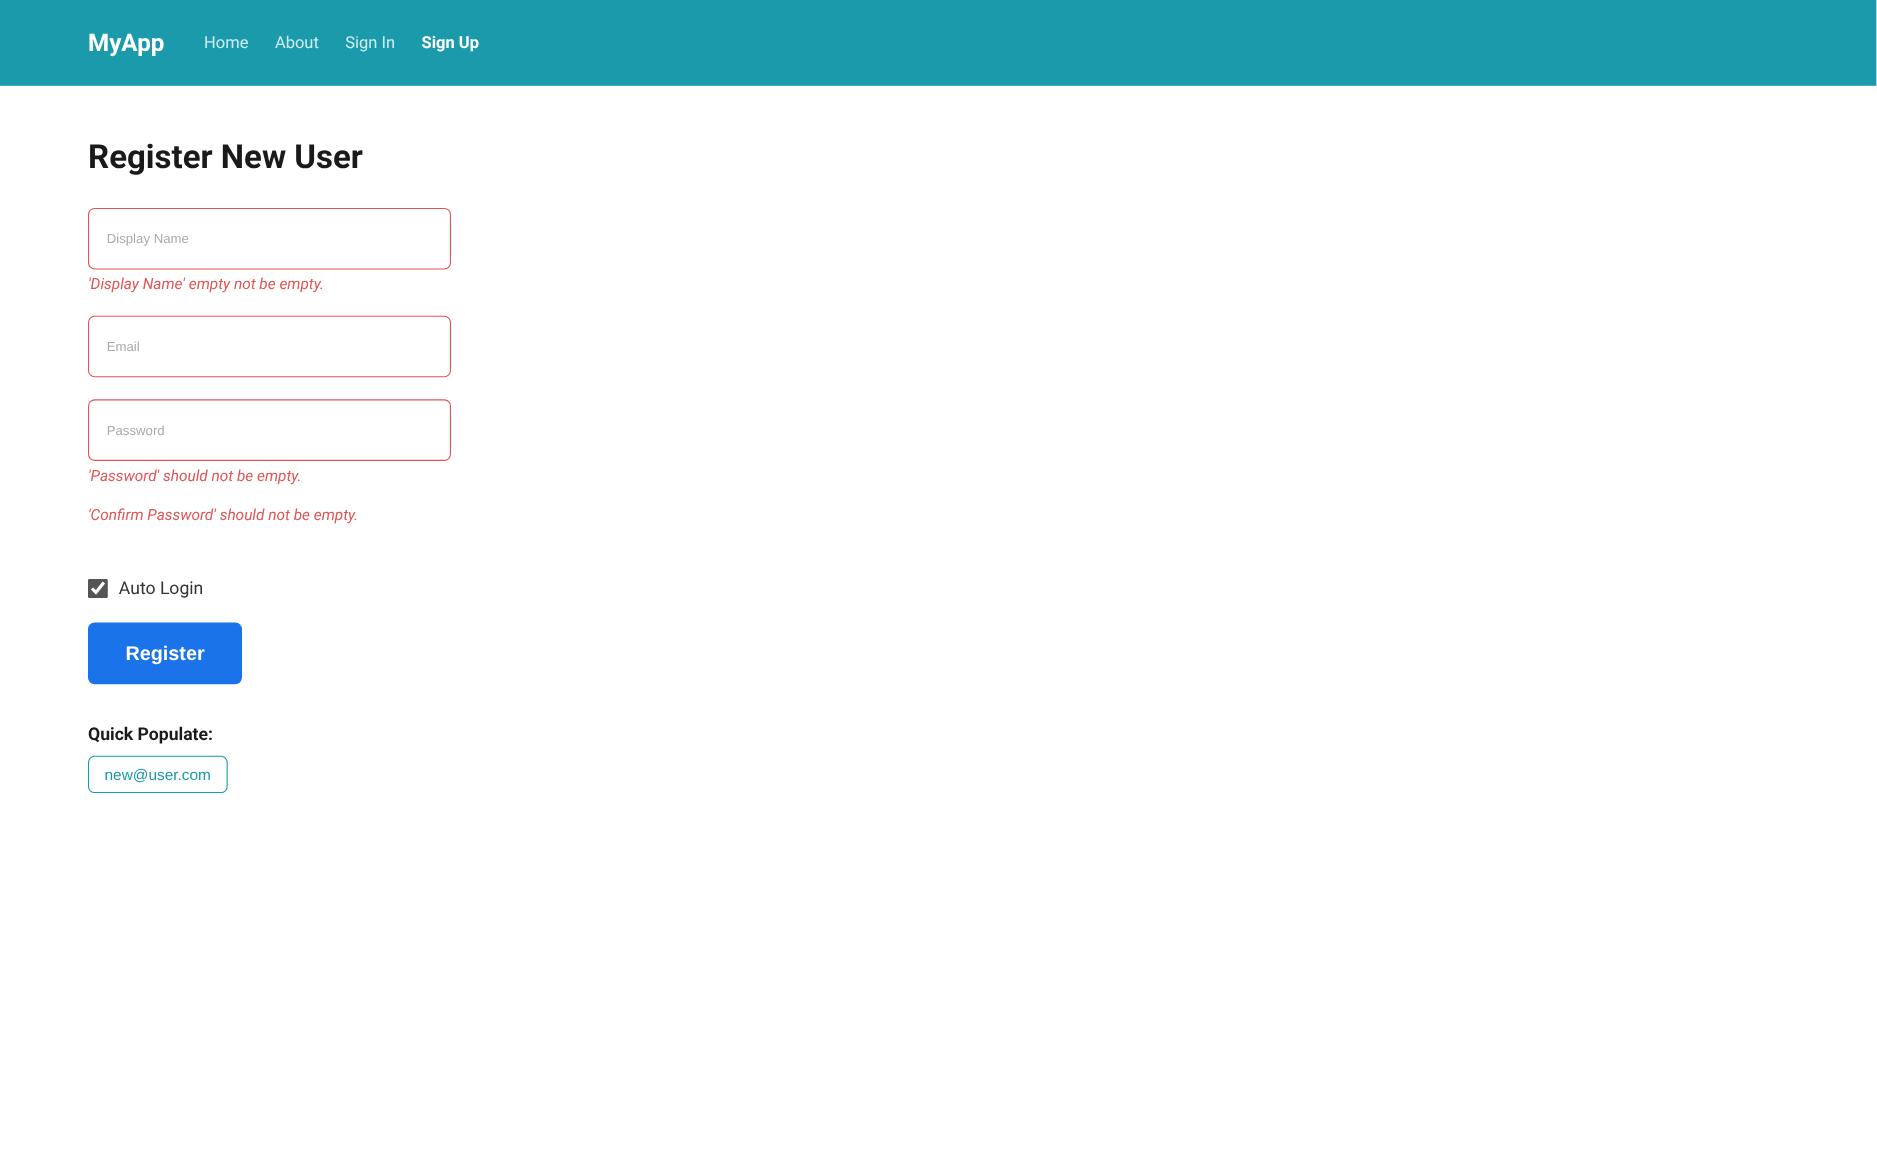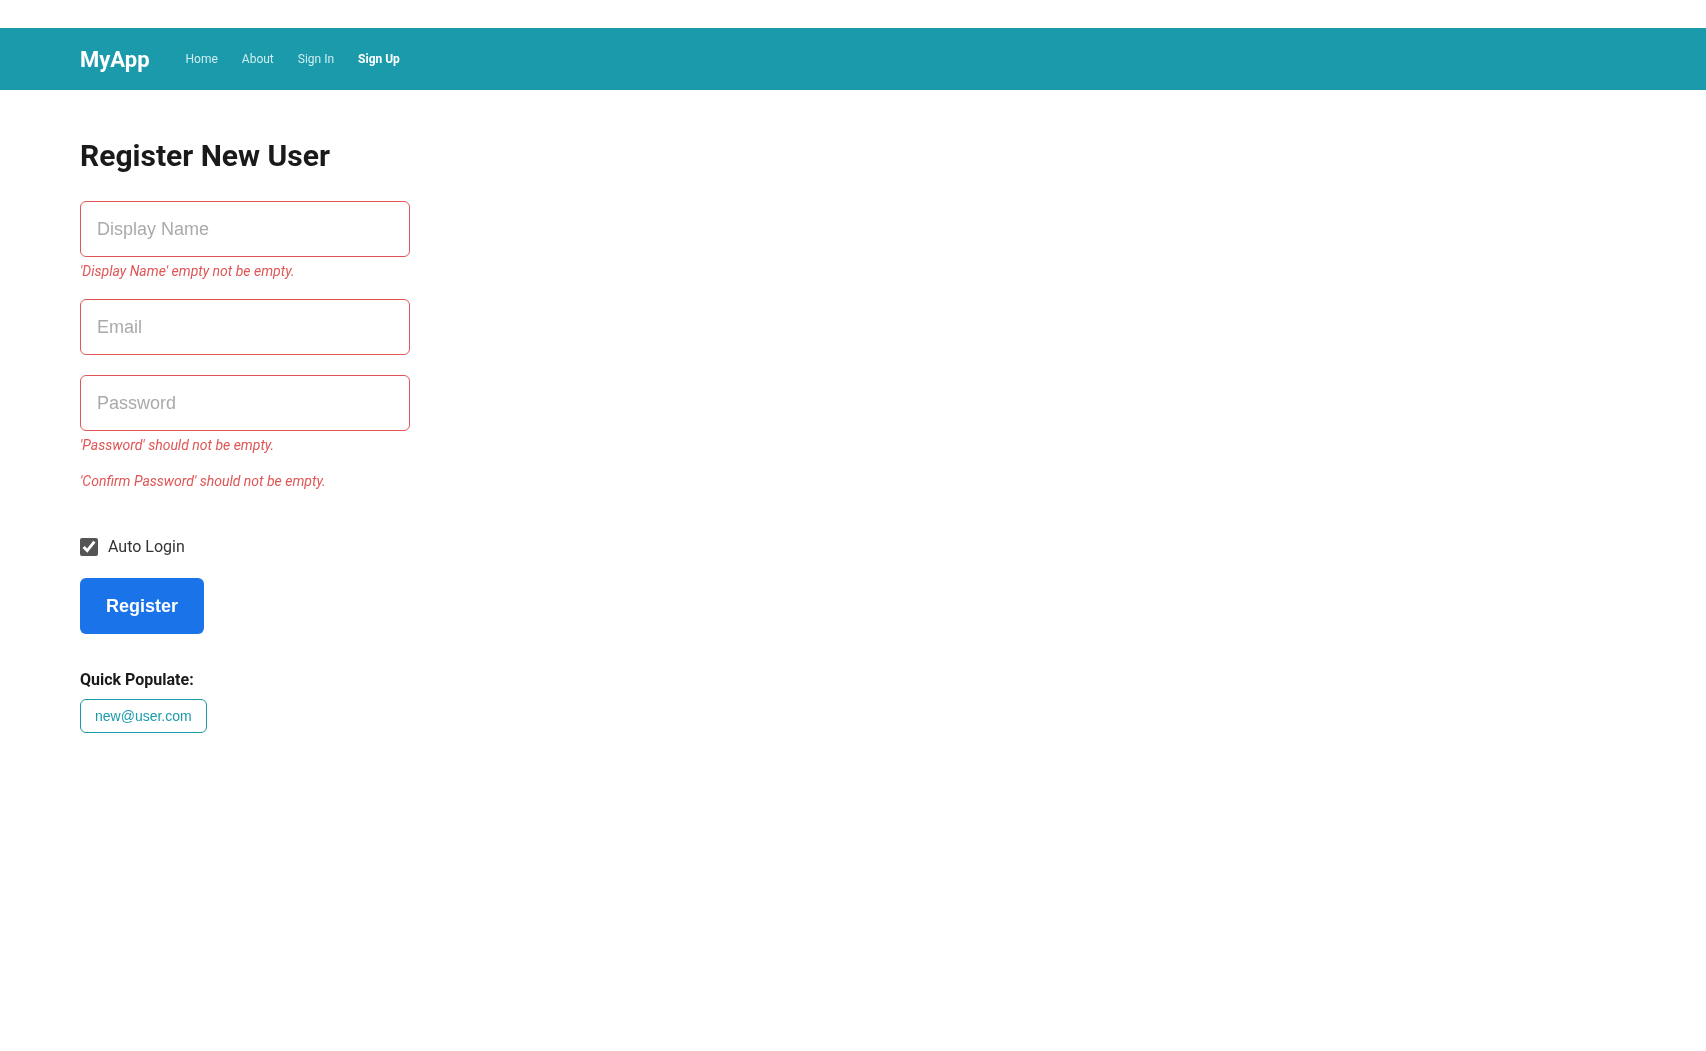--- a/index.html
+++ b/index.html
@@ -11,37 +11,36 @@
     body {
       font-family: -apple-system, BlinkMacSystemFont, 'Segoe UI', Roboto, sans-serif;
       background: #ffffff;
       color: #212121;
     }
 
     
     nav {
       background-color: #1a9aaa;
       padding: 0 80px;
-      height: 62px;
+      height: 78px;
       display: flex;
       align-items: center;
       gap: 24px;
-      margin-top: 28px;
     }
 
     .nav-brand {
       color: #ffffff;
       font-size: 22px;
       font-weight: 700;
       margin-right: 12px;
     }
 
     .nav-link {
       color: #d0eef2;
-      font-size: 12px;
+      font-size: 15px;
       text-decoration: none;
       cursor: pointer;
     }
 
     .nav-link.active {
       color: #ffffff;
       font-weight: 700;
     }
 
     
@@ -59,21 +58,21 @@
     
     .form-group {
       margin-bottom: 20px;
     }
 
     .form-input {
       display: block;
       width: 330px;
       height: 56px;
       padding: 0 16px;
-      font-size: 18px;
+      font-size: 12px;
       color: #888;
       border: 1.5px solid #e05555;
       border-radius: 6px;
       outline: none;
       background: #fff;
     }
 
     .form-input::placeholder {
       color: #aaa;
     }
@@ -107,21 +106,21 @@
     }
 
     
     .register-btn {
       background-color: #1a73e8;
       color: #ffffff;
       border: none;
       border-radius: 6px;
       font-size: 18px;
       font-weight: 600;
-      width: 124px;
+      width: 140px;
       height: 56px;
       cursor: pointer;
       margin-bottom: 36px;
     }
 
     
     .quick-populate-label {
       font-size: 16px;
       font-weight: 700;
       color: #1a1a1a;

